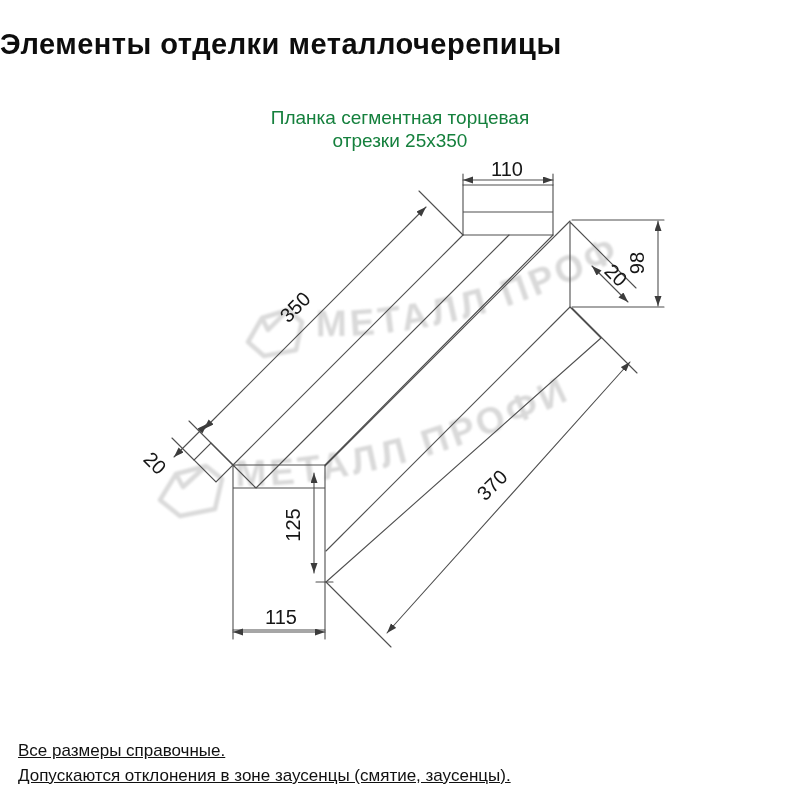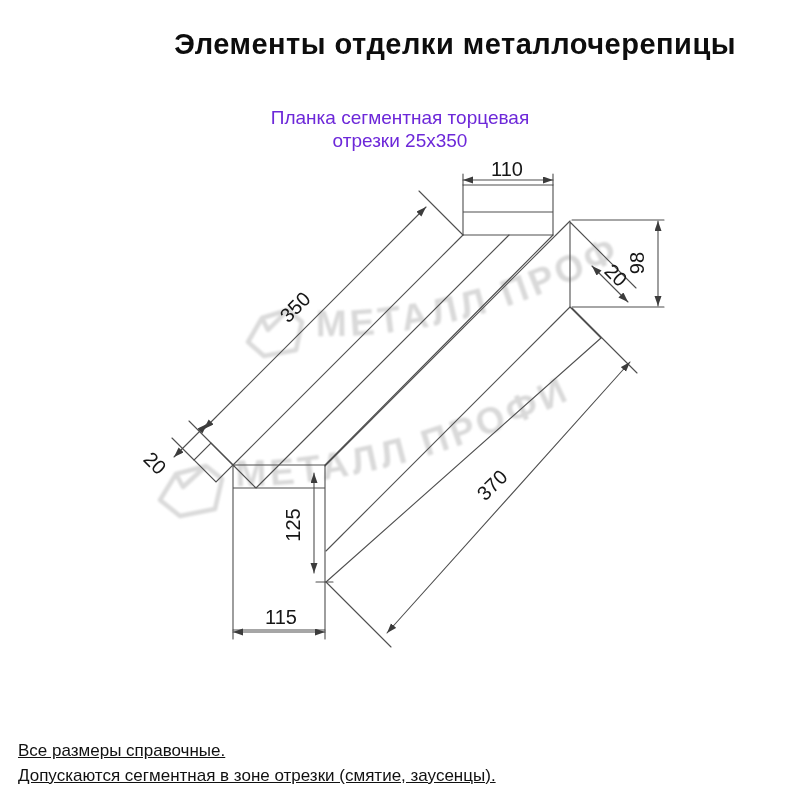--- a/index.html
+++ b/index.html
@@ -1,21 +1,21 @@
 <!DOCTYPE html>
 <html><head>
 <meta charset="utf-8">
 <style>
   html,body{margin:0;padding:0;background:#fff;}
   #page{position:relative;width:800px;height:800px;background:#ffffff;overflow:hidden;
         font-family:"Liberation Sans", sans-serif;}
-  .title{position:absolute;top:28px;left:0;width:736px;text-align:right;
+  .title{position:absolute;top:28px;left:0;width:736px;text-align:left;
          font-size:29px;font-weight:bold;color:#0d0d0d;letter-spacing:0.5px;}
   .subtitle{position:absolute;top:106px;left:0;width:800px;text-align:center;
-            font-size:19px;line-height:23px;color:#6d28d9;}
+            font-size:19px;line-height:23px;color:#15803d;}
   .footnotes{position:absolute;left:18px;top:738px;font-size:17px;line-height:25px;color:#111;text-decoration:underline;}
   svg{position:absolute;left:0;top:0;}
   .ln{stroke:#4f4f4f;stroke-width:1.1;fill:none;stroke-linecap:round;}
   .dim{marker-start:url(#as);marker-end:url(#ae);}
   .dtext{font-size:20px;fill:#161616;font-family:"Liberation Sans", sans-serif;}
   .wm{font-size:37px;font-weight:bold;letter-spacing:4px;fill:#d9d9d9;
       font-family:"Liberation Sans", sans-serif;}
   .wmlogo{stroke:#dadada;stroke-width:4.5;fill:none;stroke-linejoin:round;}
 </style>
 </head>
@@ -107,16 +107,16 @@
       <text class="dtext" x="300" y="525" text-anchor="middle" transform="rotate(-90 300 525)">125</text>
 
       <path class="ln" d="M233,630 V639 M325,630 V639"></path>
       <path class="ln dim" d="M233,632 H325"></path>
       <text class="dtext" x="281" y="624" text-anchor="middle">115</text>
     </g>
   </svg>
 
   <div class="footnotes">
     <div>Все размеры справочные.</div>
-    <div>Допускаются сегментная в зоне отрезки (смятие, заусенцы).</div>
+    <div>Допускаются отклонения в зоне заусенцы (смятие, заусенцы).</div>
   </div>
 
 </div>
 
 </body></html>

